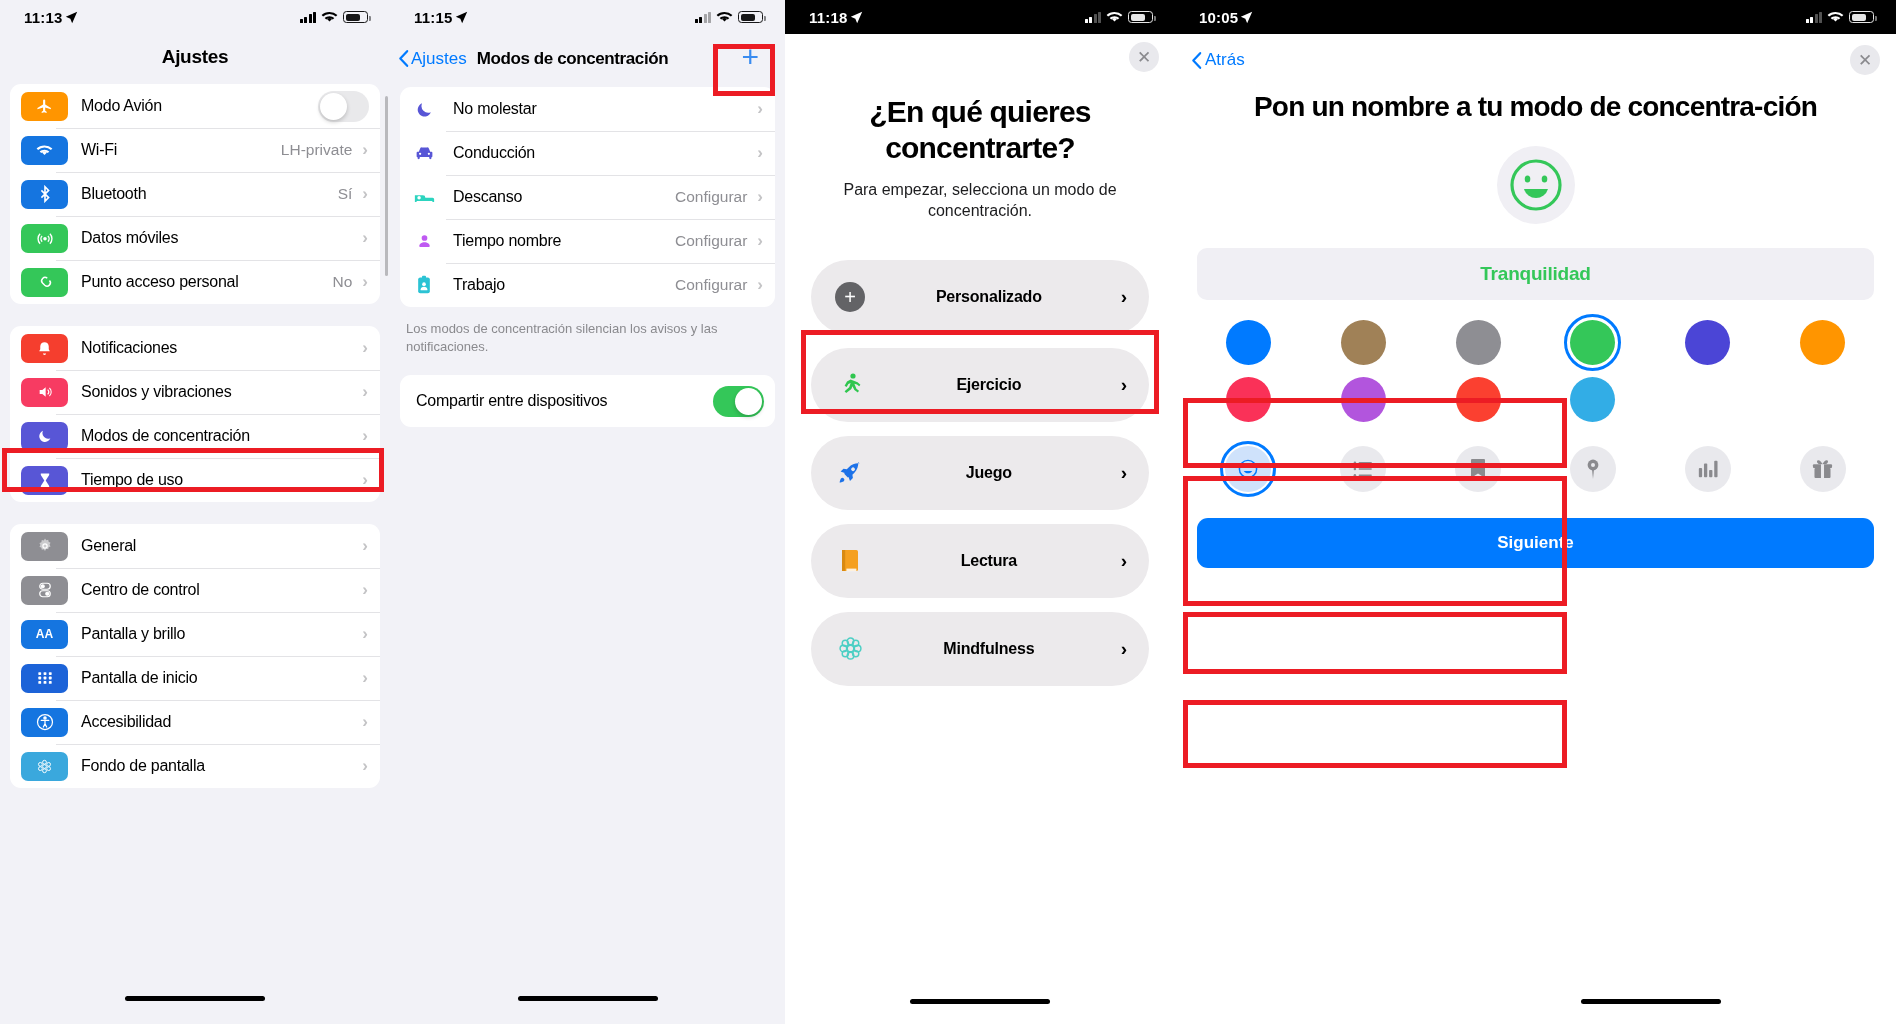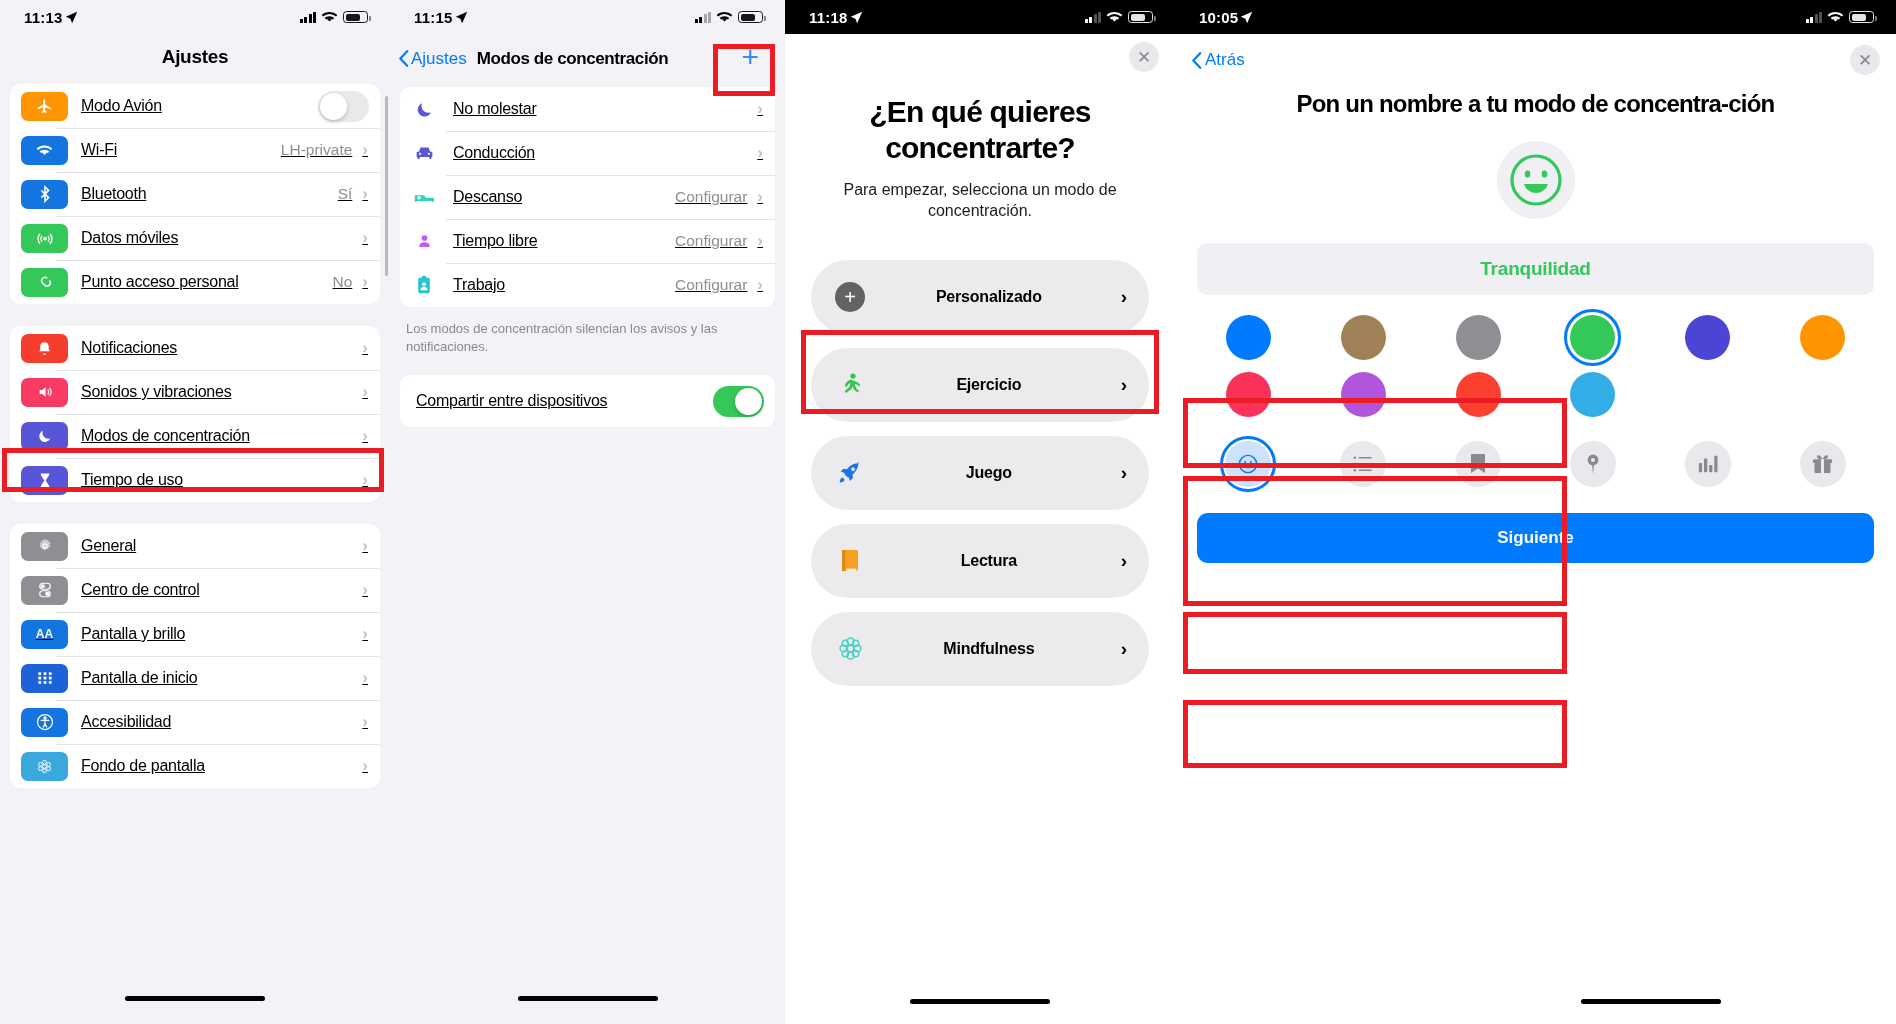--- a/index.html
+++ b/index.html
@@ -46,21 +46,21 @@
   .back { display:flex; align-items:center; color:#007aff; font-size:17px; gap:2px; }
   .chev-l { width:11px;height:19px;display:inline-block;}
   .navbar2 .title { font-size:17px; font-weight:bold; color:#000;
     letter-spacing:-.4px; margin-left:6px;}
   .plus-wrap { margin-left:auto; position:relative; padding: 2px 14px; }
   .plus { font-size:30px; color:#3a8cf0; line-height:22px; font-weight:300; }
 
   .group { background:#fff; border-radius:11px; margin: 0 10px 22px;
     overflow:hidden; }
   .row { display:flex; align-items:center; min-height:44px; padding-left:11px;
-    position:relative;text-decoration:underline; }
+    position:relative; }
   .row + .row::before { content:''; position:absolute; left:46px; right:0; top:0;
     height:1px; background:#e3e3e6; }
   .p2 .row + .row::before { left: 46px; }
   .ico { width:47px; height:29px; border-radius:7px; flex:0 0 auto;
     display:flex; align-items:center; justify-content:center;
     color:#fff; font-size:16px; margin-right:13px; }
   .ico svg { display:block; }
   .lbl { font-size:16px; color:#000; letter-spacing:-.25px; }
   .val { margin-left:auto; color:#8e8e93; font-size:15.5px; padding-right:4px;}
   .chev { margin-left:auto; color:#c4c4c6; font-size:17px; padding-right:12px;
@@ -421,21 +421,21 @@
         <span class="val">Configurar</span>
         <span class="chev">›</span>
       </div>
       <div class="row">
         <span class="ico" style="background:transparent;color:#bf5af2;width:26px;margin-right:16px">
           <svg width="19" height="19" viewBox="0 0 24 24" fill="#bf5af2">
               <circle cx="12" cy="7.6" r="3.6"></circle>
               <path d="M12 13c-3.6 0-6.6 2.2-6.6 4.6 0 1 .7 1.4 1.6 1.4h10c.9 0 1.6-.4 1.6-1.4 0-2.4-3-4.6-6.6-4.6z"></path>
             </svg>
         </span>
-        <span class="lbl">Tiempo libre</span>
+        <span class="lbl">Tiempo nombre</span>
         <span class="val">Configurar</span>
         <span class="chev">›</span>
       </div>
       <div class="row">
         <span class="ico" style="background:transparent;color:#2cc3d4;width:26px;margin-right:16px">
           <svg width="16" height="20" viewBox="0 0 18 24" fill="#2cc3d4">
               <rect x="2" y="3" width="14" height="19" rx="2.4"></rect>
               <rect x="6.6" y="1" width="4.8" height="3.4" rx="1.2"></rect>
               <circle cx="9" cy="11" r="2.2" fill="#fff"></circle>
               <path d="M9 14.2c-2.2 0-4 1.3-4 2.8v1.4h8V17c0-1.5-1.8-2.8-4-2.8z" fill="#fff"></path>
@@ -587,21 +587,21 @@
       <div class="sheet-nav" style="height:52px">
         <span class="backbtn">
           <svg class="chev-l" viewBox="0 0 12 20" fill="none" stroke="#007aff" stroke-width="2.4" stroke-linecap="round" stroke-linejoin="round">
               <path d="M10 2 2.5 10 10 18"></path>
             </svg>
           <span>Atrás</span>
         </span>
         <span class="closebtn">✕</span>
       </div>
 
-      <div class="bigtitle" style="padding:4px 46px 0;font-size:24px">Pon un nombre a tu modo de concentra-ción</div>
+      <div class="bigtitle" style="padding:4px 46px 0;font-size:28px">Pon un nombre a tu modo de concentra-ción</div>
 
       <div class="emoji-circle">
         <svg width="54" height="54" viewBox="0 0 54 54">
           <circle cx="27" cy="27" r="24" fill="none" stroke="#34c759" stroke-width="3.2"></circle>
           <ellipse cx="18.5" cy="21" rx="2.8" ry="3.6" fill="#34c759"></ellipse>
           <ellipse cx="35.5" cy="21" rx="2.8" ry="3.6" fill="#34c759"></ellipse>
           <path d="M15 31a12.5 12.5 0 0 0 24 0z" fill="#34c759"></path>
         </svg>
       </div>
 

